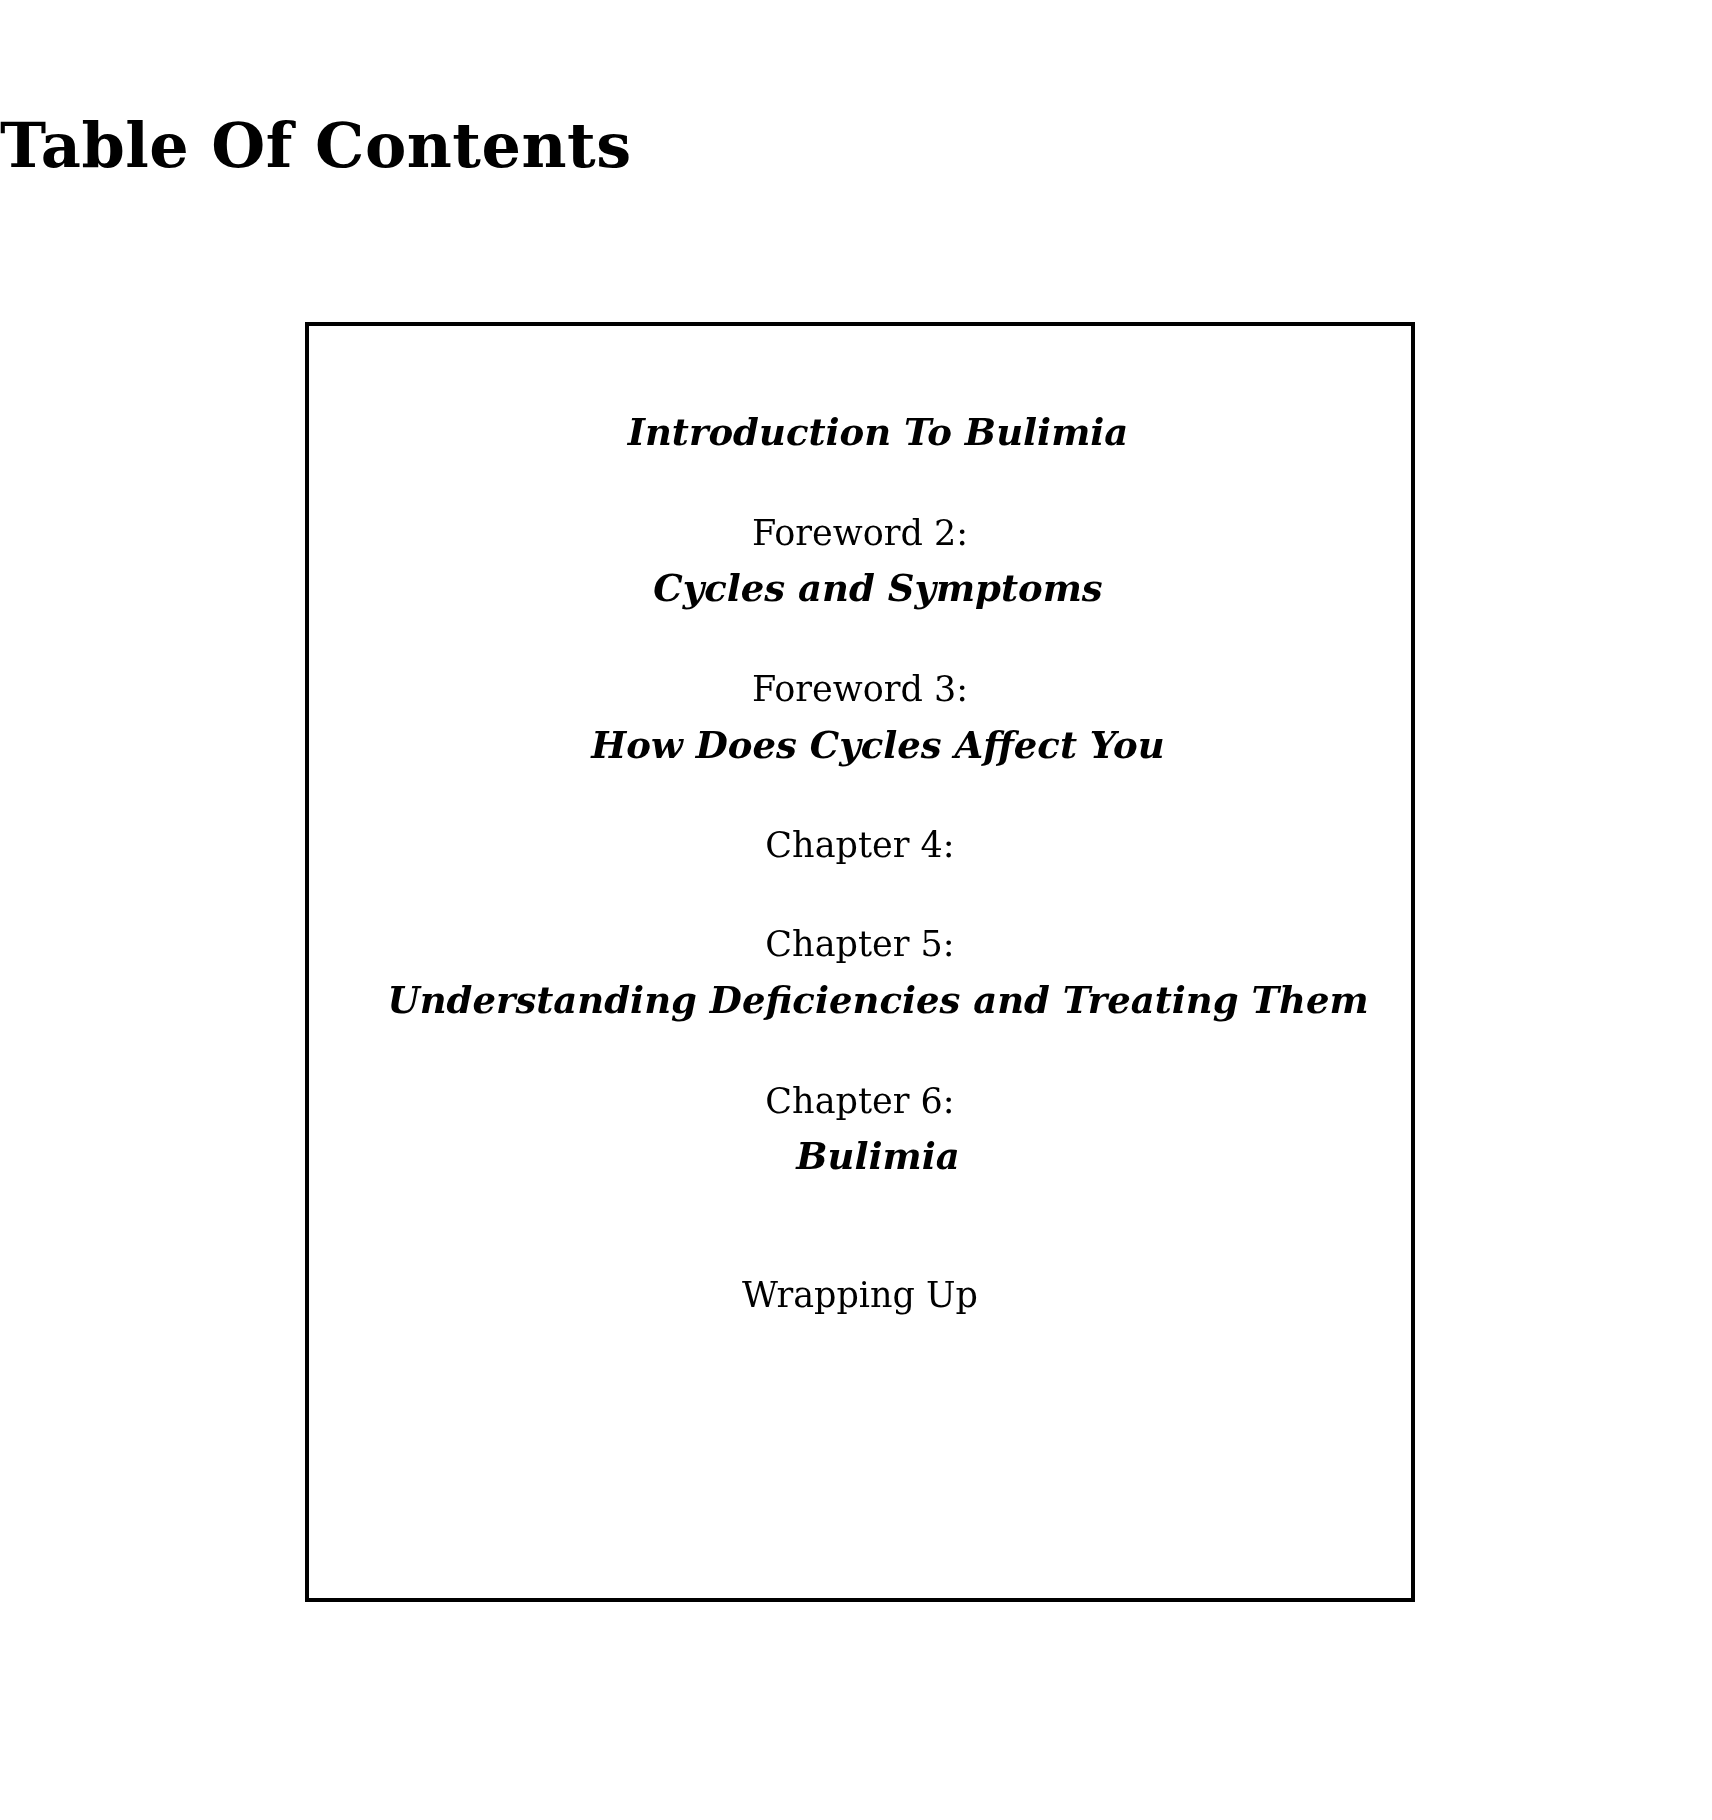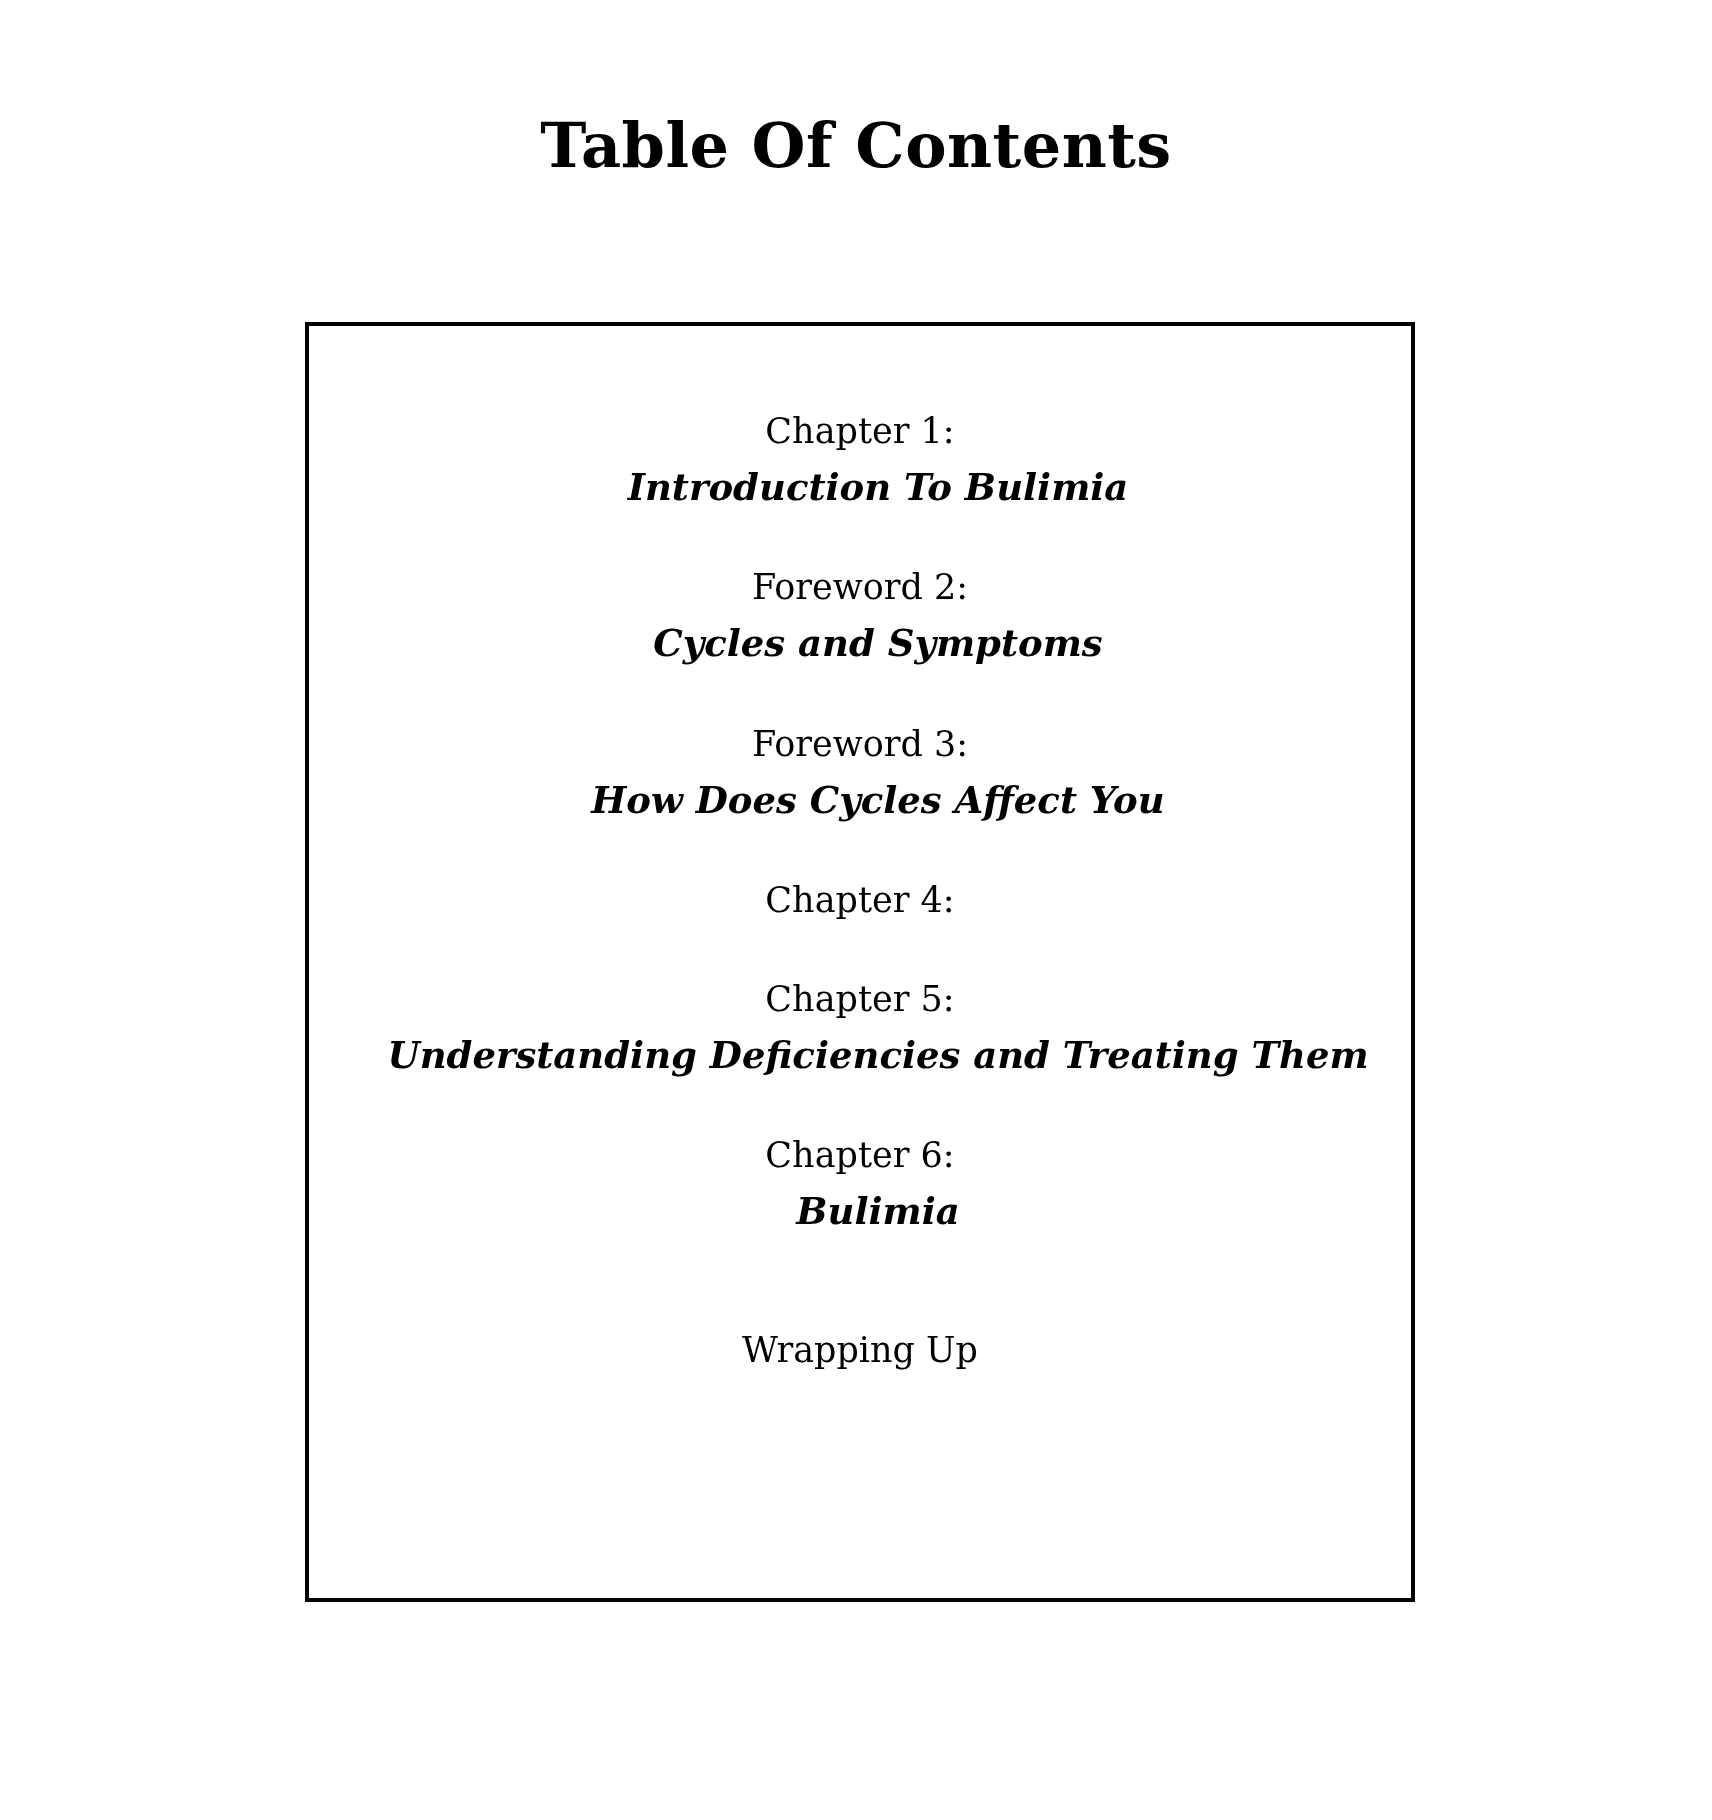--- a/index.html
+++ b/index.html
@@ -15,21 +15,20 @@
     position: relative;
     overflow: hidden;
   }
   .page {
     width: 1712px;
     height: 1820px;
     box-sizing: border-box;
     position: relative;
   }
   .doc-title {
-    text-align: center;
     font-family: "DejaVu Serif", "Liberation Serif", serif;
     font-weight: bold;
     font-size: 62px;
     letter-spacing: 0.5px;
     margin: 0;
     padding-top: 112px;
     line-height: 1.1;
   }
   .toc-box {
     position: absolute;
@@ -80,21 +79,20 @@
 <div class="page">
 
   <h1 class="doc-title">Table Of Contents</h1>
 
   <div class="toc-box">
 
     <div class="spacer-top"></div>
 
 
     <div class="chapter-block">
-      <div class="chapter-label">Chapter 1:</div>
       <div class="chapter-title">Introduction To Bulimia</div>
     </div>
 
     <div class="chapter-block">
       <div class="chapter-label">Foreword 2:</div>
       <div class="chapter-title">Cycles and Symptoms</div>
     </div>
 
     <div class="chapter-block">
       <div class="chapter-label">Foreword 3:</div>

